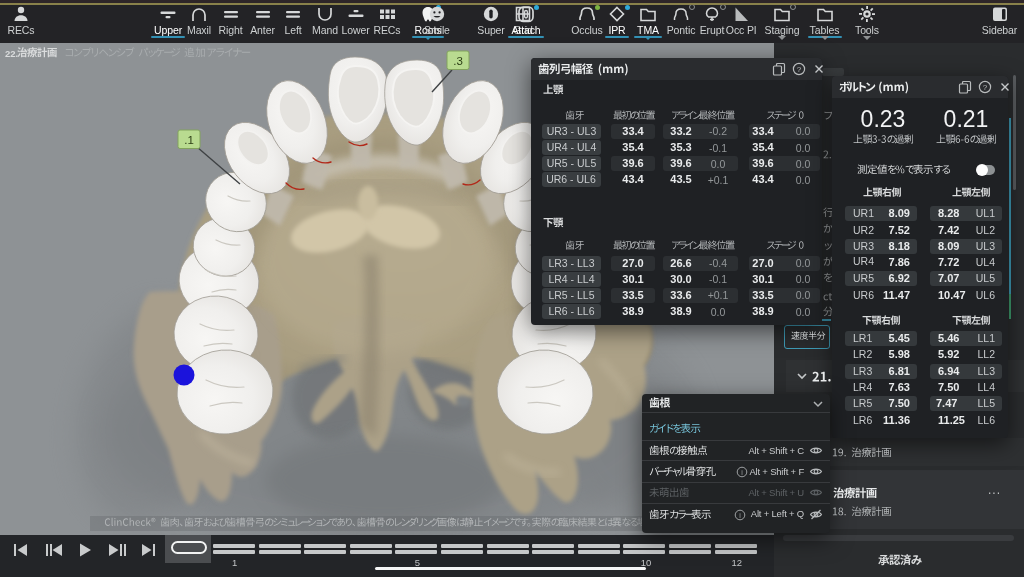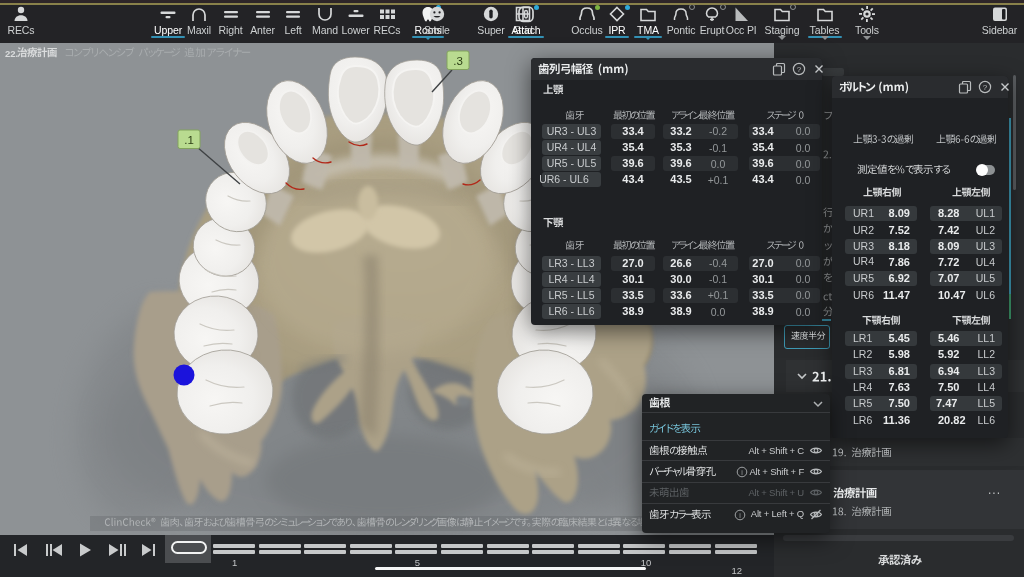--- a/index.html
+++ b/index.html
@@ -489,21 +489,21 @@
       <div class="seg" style="left:577.8px;top:15px;width:42.0px"></div>
       <div class="seg" style="left:623.4px;top:9px;width:42.0px"></div>
       <div class="seg" style="left:623.4px;top:15px;width:42.0px"></div>
       <div class="seg" style="left:669.0px;top:9px;width:42.0px"></div>
       <div class="seg" style="left:669.0px;top:15px;width:42.0px"></div>
       <div class="seg" style="left:714.6px;top:9px;width:42.0px"></div>
       <div class="seg" style="left:714.6px;top:15px;width:42.0px"></div>
       <div class="abs" style="left:228.6px;top:22px;width:12px;text-align:center;color:#c2c4c6;font-size:9.5px">1</div>
       <div class="abs" style="left:411.5px;top:22px;width:12px;text-align:center;color:#c2c4c6;font-size:9.5px">5</div>
       <div class="abs" style="left:640px;top:22px;width:12px;text-align:center;color:#c2c4c6;font-size:9.5px">10</div>
-      <div class="abs" style="left:730px;top:30px;width:12px;text-align:right;color:#c2c4c6;font-size:9.5px">12</div>
+      <div class="abs" style="left:730px;top:22px;width:12px;text-align:right;color:#c2c4c6;font-size:9.5px">12</div>
       <div class="abs" style="left:375px;top:31.5px;width:271px;height:3px;background:#f5f6f6;border-radius:2px"></div>
     </div>
     <div class="panel" style="left:531px;top:58px;width:291px;height:267px">
       <div class="phead"></div>
       <svg class="pico" style="left:241px" viewBox="0 0 14 14" fill="none" stroke="#b9bcbd" stroke-width="1.2">
         <rect x="4.5" y="1.5" width="8" height="9" rx="1"></rect>
         <rect x="1.5" y="4" width="8" height="9" rx="1" fill="#2a2c2f"></rect>
       </svg>
       <svg class="pico" style="left:261px" viewBox="0 0 14 14">
         <circle cx="7" cy="7" r="5.6" fill="none" stroke="#b9bcbd" stroke-width="1.2"></circle>
@@ -533,21 +533,21 @@
       <div class="pill" style="left:132px;top:98.19999999999999px;width:75px;height:15px;background:#2c2f32"></div>
       <div class="pill" style="left:218px;top:98.19999999999999px;width:71px;height:15px;background:#2c2f32"></div>
       <div class="pill" style="left:11px;top:98.19999999999999px;width:59px;height:15px;background:#393d40"></div>
       <div class="lab" style="left:40.5px;top:99.19999999999999px;transform:translateX(-50%)">UR5 - UL5</div>
       <div class="num" style="left:102px;top:99.19999999999999px;transform:translateX(-50%)">39.6</div>
       <div class="num" style="left:150px;top:99.19999999999999px;transform:translateX(-50%)">39.6</div>
       <div class="numd" style="left:187px;top:99.69999999999999px;transform:translateX(-50%)">0.0</div>
       <div class="num" style="left:232px;top:99.19999999999999px;transform:translateX(-50%)">39.6</div>
       <div class="numd" style="left:272px;top:99.69999999999999px;transform:translateX(-50%)">0.0</div>
       <div class="pill" style="left:11px;top:114.4px;width:59px;height:15px;background:#393d40"></div>
-      <div class="lab" style="left:33px;top:115.4px;transform:translateX(-50%)">UR6 - UL6</div>
+      <div class="lab" style="left:40px;top:115.4px;transform:translateX(-50%)">UR6 - UL6</div>
       <div class="num" style="left:102px;top:115.4px;transform:translateX(-50%)">43.4</div>
       <div class="num" style="left:150px;top:115.4px;transform:translateX(-50%)">43.5</div>
       <div class="numd" style="left:187px;top:115.9px;transform:translateX(-50%)">+0.1</div>
       <div class="num" style="left:232px;top:115.4px;transform:translateX(-50%)">43.4</div>
       <div class="numd" style="left:272px;top:115.9px;transform:translateX(-50%)">0.0</div>
       <div class="pill" style="left:80px;top:197.89999999999998px;width:44px;height:15px;background:#2c2f32"></div>
       <div class="pill" style="left:132px;top:197.89999999999998px;width:75px;height:15px;background:#2c2f32"></div>
       <div class="pill" style="left:218px;top:197.89999999999998px;width:71px;height:15px;background:#2c2f32"></div>
       <div class="pill" style="left:11px;top:197.89999999999998px;width:59px;height:15px;background:#393d40"></div>
       <div class="lab" style="left:40.5px;top:198.89999999999998px;transform:translateX(-50%)">LR3 - LL3</div>
@@ -587,20 +587,22 @@
         <rect x="4.5" y="1.5" width="8" height="9" rx="1"></rect>
         <rect x="1.5" y="4" width="8" height="9" rx="1" fill="#2a2c2f"></rect>
       </svg>
       <svg class="pico" style="left:146px" viewBox="0 0 14 14">
         <circle cx="7" cy="7" r="5.6" fill="none" stroke="#b9bcbd" stroke-width="1.2"></circle>
         <text x="7" y="9.8" font-size="8" fill="#b9bcbd" text-anchor="middle" font-family="Liberation Sans">?</text>
       </svg>
       <svg class="pico" style="left:166px" viewBox="0 0 14 14" stroke="#c6c8ca" stroke-width="1.4">
         <path d="M3.5 3.5l7 7M10.5 3.5l-7 7"></path>
       </svg>
+      <div class="abs" style="left:6px;top:30px;width:90px;color:#f2f3f4;font-size:23px;text-align:center;white-space:nowrap">0.23</div>
+      <div class="abs" style="left:89px;top:30px;width:90px;color:#f2f3f4;font-size:23px;text-align:center;white-space:nowrap">0.21</div>
       <div class="abs" style="left:146px;top:89px;width:17px;height:10px;border-radius:5px;background:#8d9193"></div>
       <div class="abs" style="left:144px;top:87.5px;width:12px;height:12px;border-radius:50%;background:#fdfdfd"></div>
       <div class="pill" style="left:13px;top:130.2px;width:72px;height:15px;background:#35393c"></div>
       <div class="pill" style="left:98px;top:130.2px;width:72px;height:15px;background:#35393c"></div>
       <div class="lab" style="left:21px;top:131.2px">UR1</div>
       <div class="num" style="left:78px;top:131.2px;transform:translateX(-100%)">8.09</div>
       <div class="num" style="left:106px;top:131.2px">8.28</div>
       <div class="lab" style="left:163px;top:131.2px;transform:translateX(-100%)">UL1</div>
       <div class="lab" style="left:21px;top:147.5px">UR2</div>
       <div class="num" style="left:78px;top:147.5px;transform:translateX(-100%)">7.52</div>
@@ -647,21 +649,21 @@
       <div class="num" style="left:106px;top:304.9px">7.50</div>
       <div class="lab" style="left:163px;top:304.9px;transform:translateX(-100%)">LL4</div>
       <div class="pill" style="left:13px;top:320.2px;width:72px;height:15px;background:#35393c"></div>
       <div class="pill" style="left:98px;top:320.2px;width:72px;height:15px;background:#35393c"></div>
       <div class="lab" style="left:21px;top:321.2px">LR5</div>
       <div class="num" style="left:78px;top:321.2px;transform:translateX(-100%)">7.50</div>
       <div class="num" style="left:104px;top:321.2px">7.47</div>
       <div class="lab" style="left:163px;top:321.2px;transform:translateX(-100%)">LL5</div>
       <div class="lab" style="left:21px;top:337.5px">LR6</div>
       <div class="num" style="left:78px;top:337.5px;transform:translateX(-100%)">11.36</div>
-      <div class="num" style="left:106px;top:337.5px">20.82</div>
+      <div class="num" style="left:106px;top:337.5px">11.25</div>
       <div class="lab" style="left:163px;top:337.5px;transform:translateX(-100%)">LL6</div>
     </div>
     <div class="panel" style="left:642px;top:394px;width:188px;height:139px;background:#212325">
       <div class="abs" style="left:0;top:18px;width:188px;height:1px;background:#383a3d"></div>
       <div class="abs" style="left:0;top:46px;width:188px;height:1px;background:#383a3d"></div>
       <div class="abs" style="left:0;top:66px;width:188px;height:1px;background:#383a3d"></div>
       <div class="abs" style="left:0;top:88px;width:188px;height:1px;background:#383a3d"></div>
       <div class="abs" style="left:0;top:109px;width:188px;height:1px;background:#383a3d"></div>
       <svg class="abs" style="left:170px;top:5px" width="12" height="10">
         <path d="M2 3l4 4 4-4" stroke="#aeb1b3" stroke-width="1.5" fill="none"></path>

